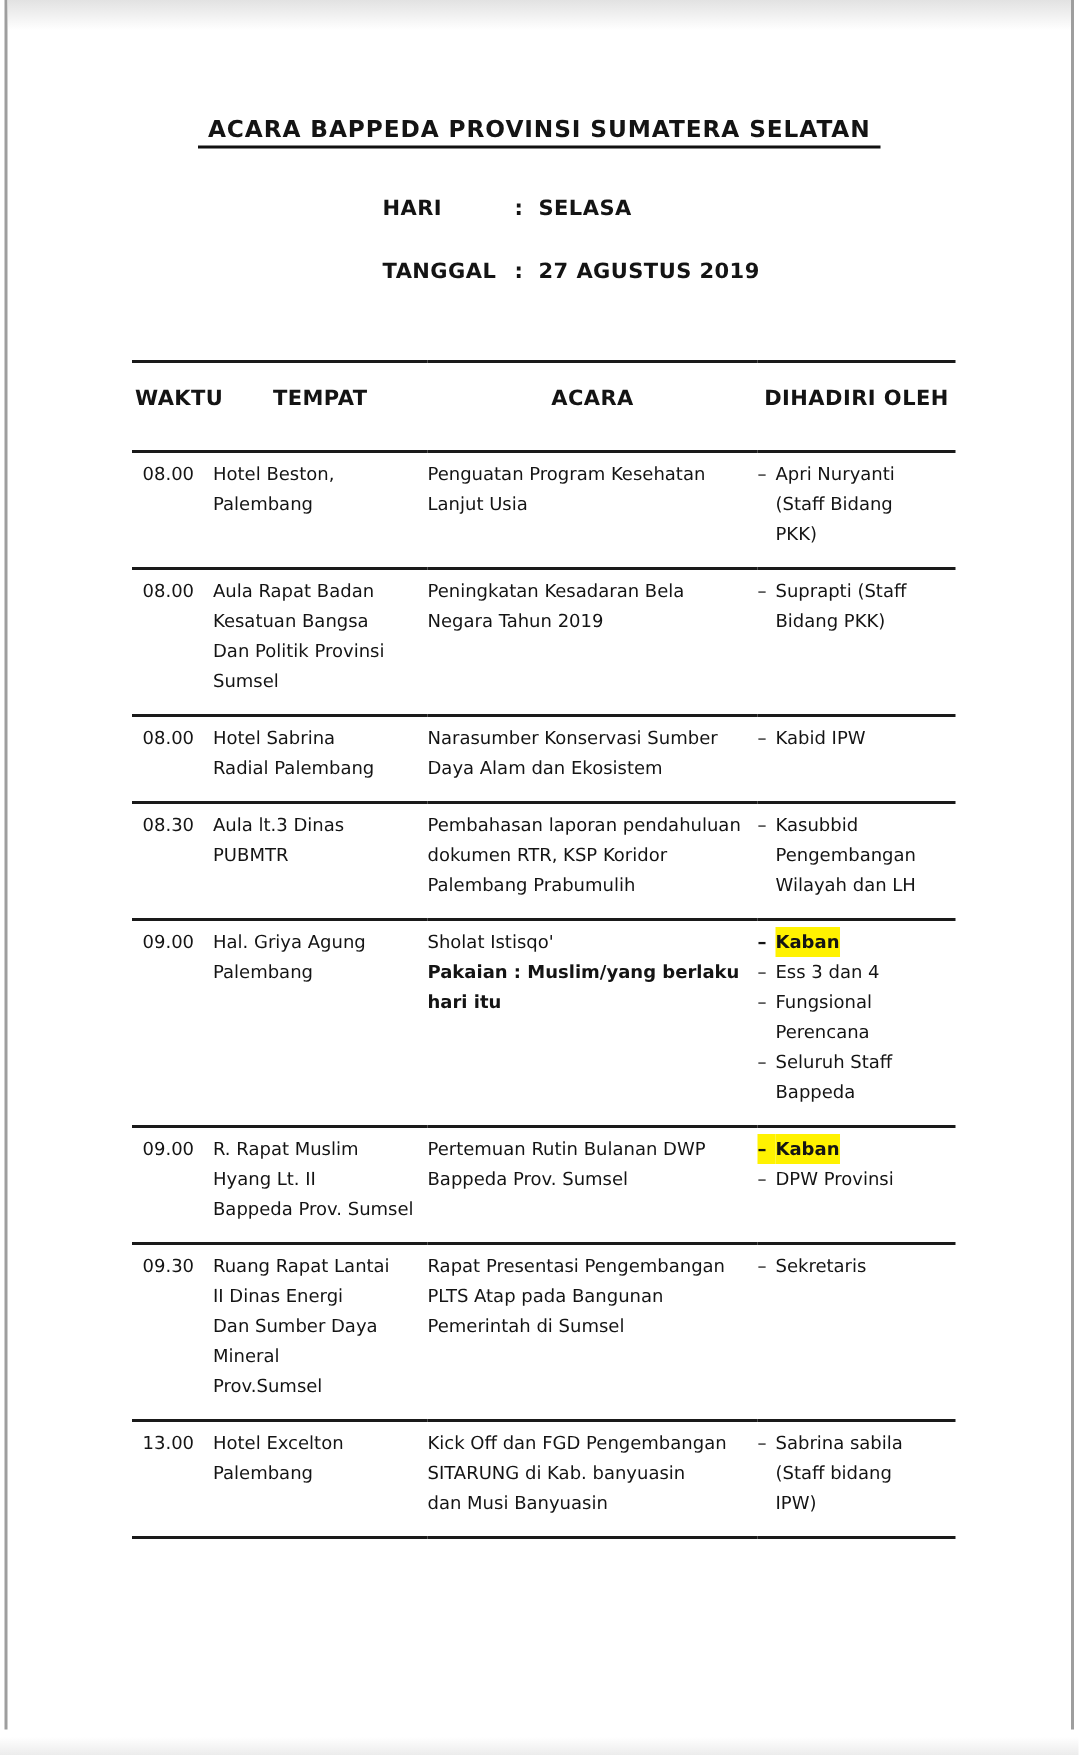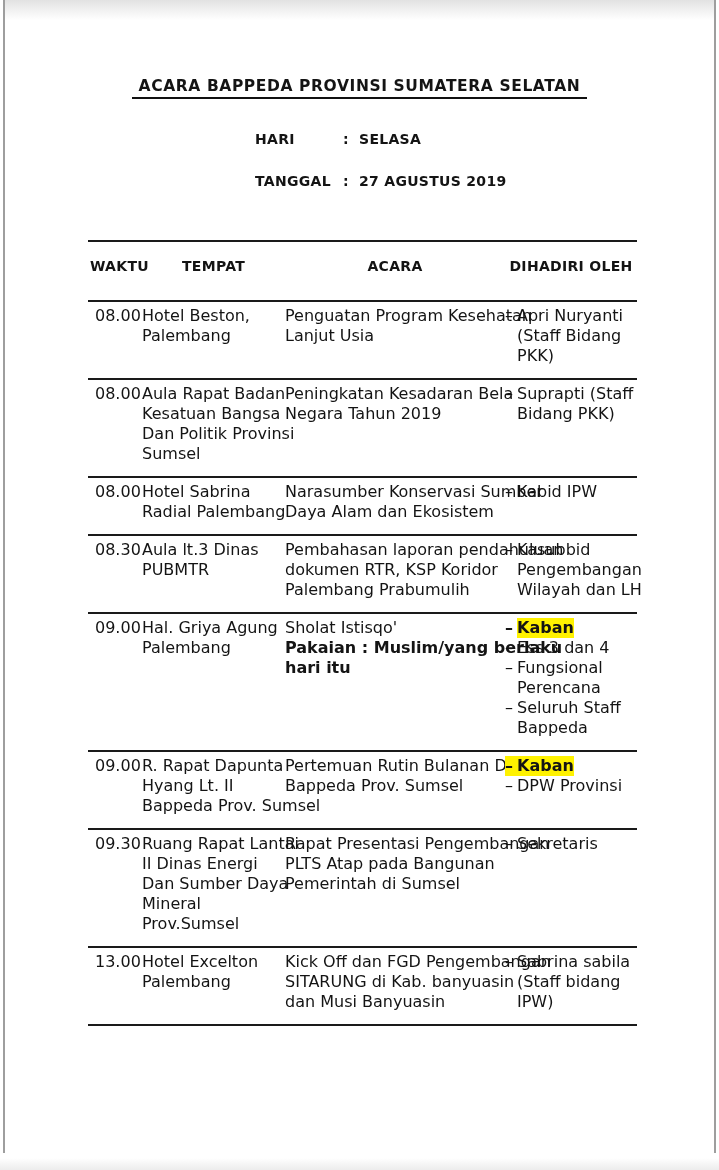--- a/index.html
+++ b/index.html
@@ -74,21 +74,21 @@
   th {
     font-size: 14px; font-weight: bold;
     letter-spacing: 0.3px;
     text-align: center;
     padding: 16px 0 26px 0;
   }
   th.h-waktu { text-align: left; padding-left: 2px; }
   tbody tr { border-bottom: 2px solid var(--rule); }
   td {
     vertical-align: top;
-    font-size: 16px;
+    font-size: 12px;
     line-height: 20px;
     padding: 4px 0 12px 0;
   }
   .td-waktu { padding-left: 7px; white-space: pre; }
   .td-tempat { white-space: pre; }
   .seg { white-space: pre; }
   .att { display: flex; }
   .dash { flex: 0 0 12px; }
   .att-text { white-space: pre; }
   .b { font-weight: bold; }
@@ -230,21 +230,21 @@
             </div>
             <div class="att">
               <span class="dash">–</span>
               <span class="att-text">Seluruh Staff
 Bappeda</span>
             </div>
           </td>
         </tr>
         <tr>
           <td class="td-waktu">09.00</td>
-          <td class="td-tempat">R. Rapat Dapunta
+          <td class="td-tempat">R. Rapat Muslim
 Hyang Lt. II
 Bappeda Prov. Sumsel</td>
           <td class="td-acara">
             <div class="seg">Pertemuan Rutin Bulanan DWP
 Bappeda Prov. Sumsel</div>
           </td>
           <td class="td-dihadiri">
             <div class="att hl-full b">
               <span class="dash">–</span>
               <span class="att-text">Kaban</span>

